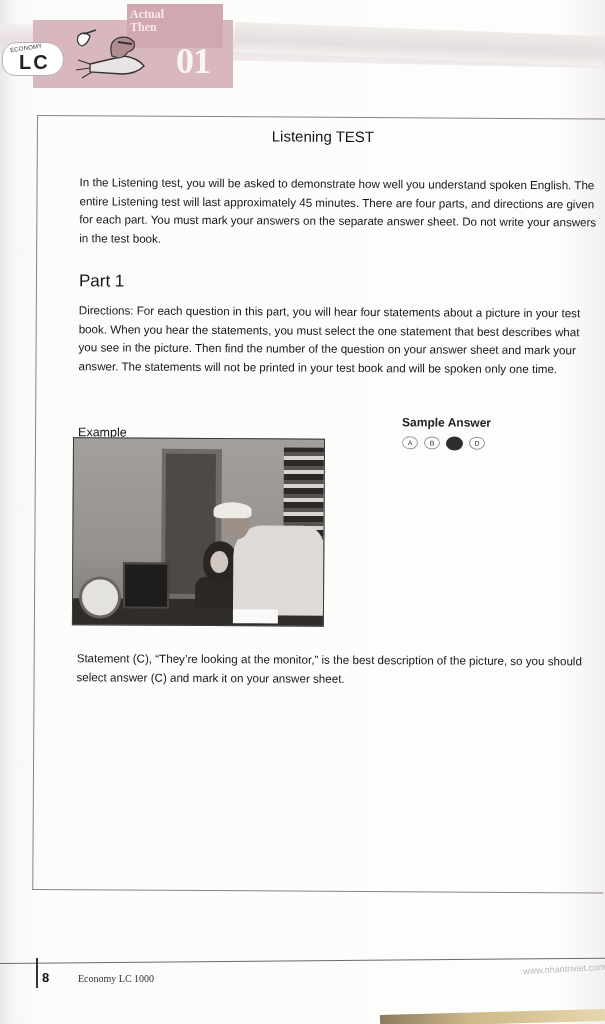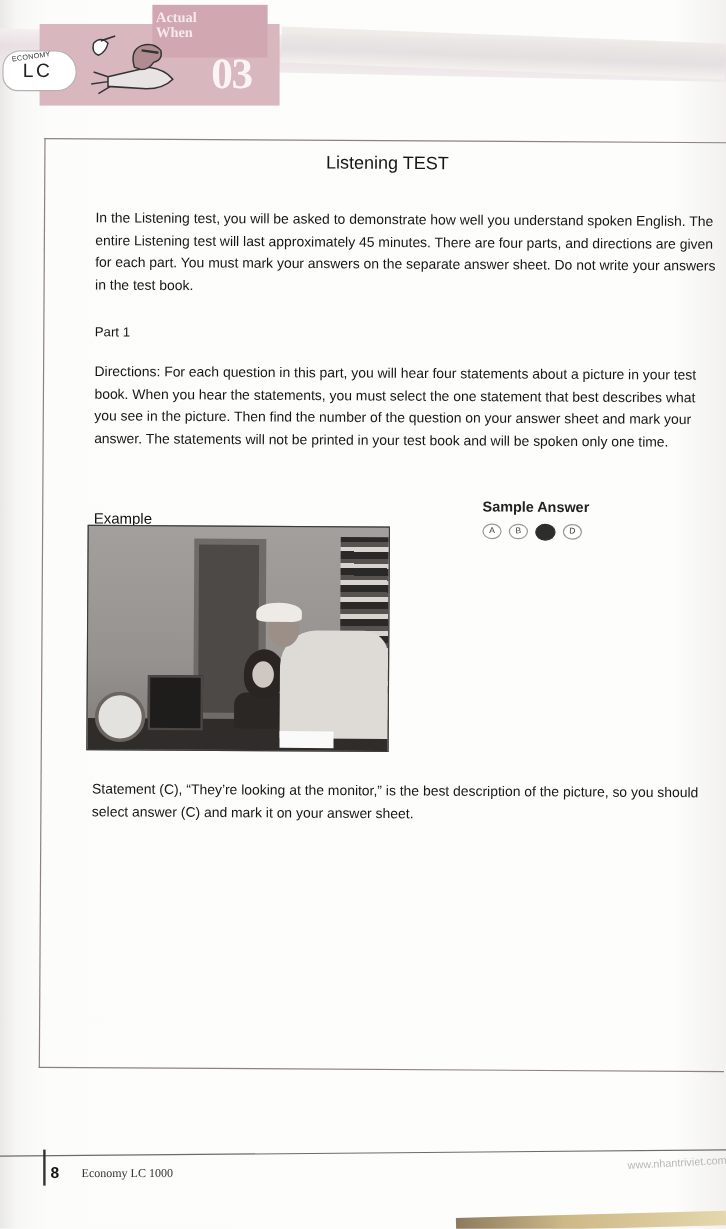--- a/index.html
+++ b/index.html
@@ -47,21 +47,21 @@
   }
   .lc-cloud {
     position: absolute; left: 2px; top: 42px; width: 60px; height: 32px;
     background: #fff; border: 1px solid #b9b0b3; border-radius: 18px 22px 20px 16px;
   }
   .lc-cloud .economy {
     position: absolute; left: 7px; top: 2px; font-size: 6px; color: #333; letter-spacing: .2px;
     transform: rotate(-8deg);
   }
   .lc-cloud .lc {
-    position: absolute; left: 16px; top: 8px; font-size: 16px; color: #222; font-weight: normal;
+    position: absolute; left: 16px; top: 8px; font-size: 20px; color: #222; font-weight: bold;
     letter-spacing: 2px;
   }
   .mascot {
     position: absolute; left: 68px; top: 26px; width: 82px; height: 54px;
   }
 
   
   .content-box {
     position: absolute; left: 37px; top: 115px; width: 570px; height: 773px;
     border: 1.5px solid #8d8186;
@@ -70,21 +70,21 @@
   }
   .heading {
     position: absolute; left: 0; top: 10px; width: 100%;
     text-align: center; font-size: 15px; color: #151515;
   }
   .para {
     position: absolute; left: 42px; width: 520px;
     font-size: 11.6px; line-height: 18.5px; color: #161616;
   }
   .p-intro { top: 57px; }
-  .part-title { position: absolute; left: 42px; top: 155px; font-size: 11px; color: #141414; }
+  .part-title { position: absolute; left: 42px; top: 155px; font-size: 17px; color: #141414; }
   .p-directions { top: 185px; }
   .p-directions b { font-weight: normal; }
   .example-label { position: absolute; left: 42px; top: 309px; font-size: 12.5px; font-weight: normal; color: #111; }
   .sample-answer-label { position: absolute; left: 366px; top: 297px; font-size: 12px; font-weight: bold; color: #222; }
   .bubbles { position: absolute; left: 366px; top: 318px; display: flex; gap: 6px; }
   .bubble {
     width: 14px; height: 11px; border-radius: 50%;
     border: 1px solid #999; font-size: 7px; color: #333;
     display: flex; align-items: center; justify-content: center;
     background: #fff;
@@ -117,42 +117,42 @@
 
   .p-statement { top: 533px; }
 
   
   .footer-line {
     position: absolute; left: 0; top: 963px; width: 605px; height: 1px; background: #6f6a6a;
     transform: rotate(-0.5deg); transform-origin: left top;
   }
   .footer-tick { position: absolute; left: 36px; top: 958px; width: 1.5px; height: 30px; background: #333; }
   .page-number { position: absolute; left: 42px; top: 970px; font-size: 13px; font-weight: bold; color: #111; }
-  .book-title { position: absolute; left: 68px; top: 973px; font-family: "Liberation Serif", serif; font-size: 10px; color: #333; }
+  .book-title { position: absolute; left: 78px; top: 973px; font-family: "Liberation Serif", serif; font-size: 10px; color: #333; }
   .watermark { position: absolute; left: 523px; top: 964px; font-size: 9px; color: #b8b8b8; transform: rotate(-3deg); }
   .bottom-edge {
     position: absolute; left: 380px; top: 1012px; width: 225px; height: 12px;
     background: linear-gradient(90deg, #8b7a5e, #cdb887 40%, #e5d7ad 100%);
     transform: rotate(-1.5deg);
   }
 </style>
 </head>
 <body>
 
 <div class="page-shade"></div>
 
 <div class="header-band"></div>
 <div class="header-band-right"></div>
 <div class="title-block"></div>
 <div class="title-block-top"></div>
 <div class="actual-label">
   <div>Actual</div>
-  <div>When</div>
+  <div>Then</div>
 </div>
-<div class="test-number">03</div>
+<div class="test-number">01</div>
 
 <div class="lc-cloud">
   <span class="economy">ECONOMY</span>
   <span class="lc">LC</span>
 </div>
 
 <svg class="mascot" viewBox="0 0 82 54">
 
   <path d="M10 10 q6 -6 12 0 q-2 8 -8 10 q-6 -2 -4 -10z" fill="#fff" stroke="#333" stroke-width="1.2"></path>
   <path d="M16 8 l12 -4" stroke="#333" stroke-width="1.5"></path>

